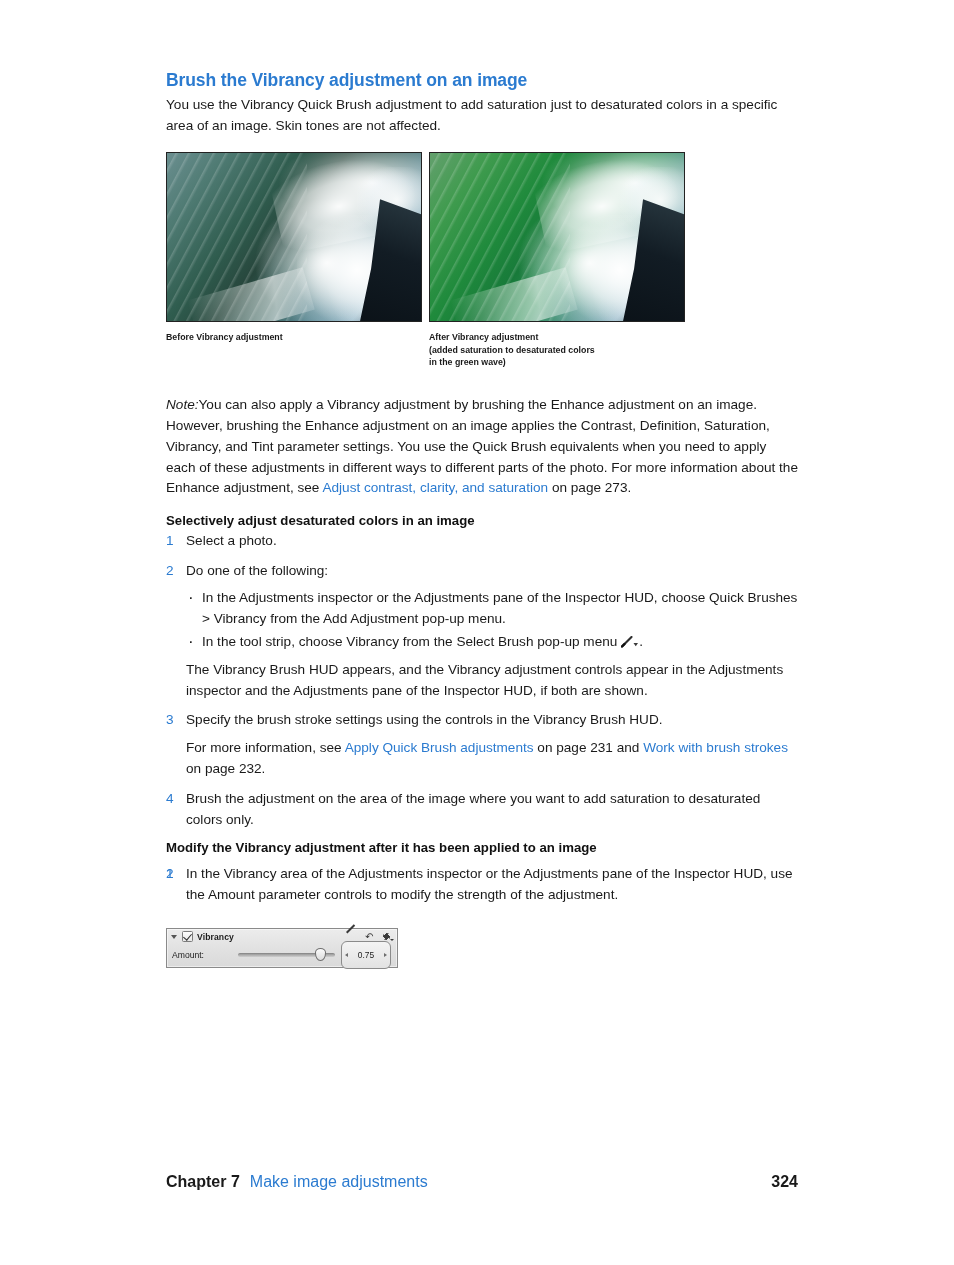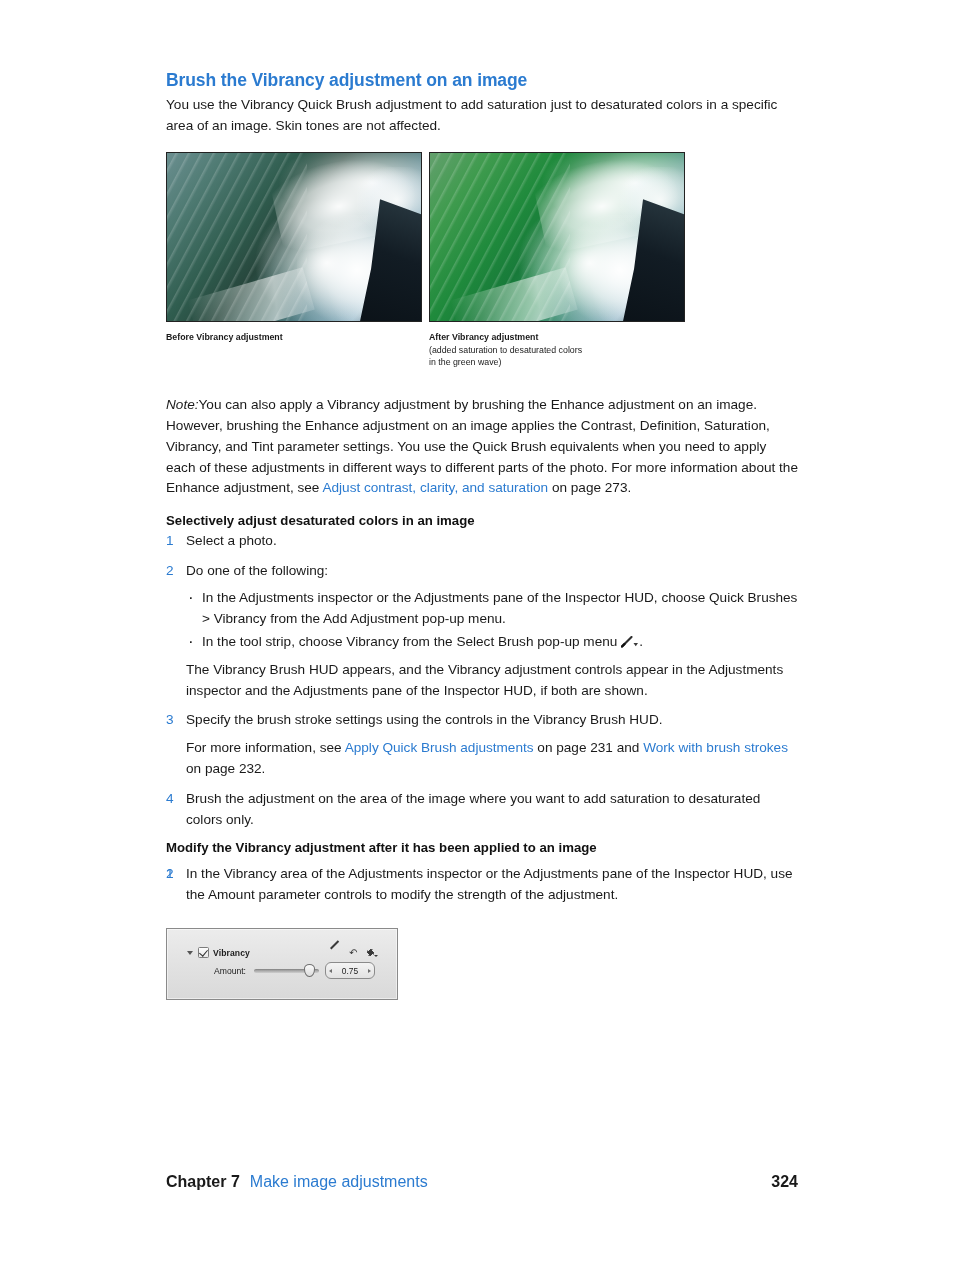--- a/index.html
+++ b/index.html
@@ -115,21 +115,21 @@
     opacity: .8;
   }
 
   .caption {
     margin-top: 9px;
     font-size: 8.8px;
     line-height: 1.42;
     color: #1a1a1a;
   }
   .caption .cap-title { font-weight: bold; }
-  .caption .cap-sub { font-weight: normal; }
+  .caption .cap-sub { font-weight: bold; }
 
   
   .note {
     margin-top: 26px;
     font-size: 13.6px;
     line-height: 1.54;
   }
   .note .note-label {
     font-style: italic;
     font-weight: normal;
@@ -194,21 +194,21 @@
     vertical-align: -2px;
     position: relative;
   }
 
   
   .panel-wrap { margin-top: 22px; margin-left: 0; }
   .vib-panel {
     width: 232px;
     border: 1px solid #8a8a8a;
     background: linear-gradient(180deg, #ececec 0%, #e2e2e2 50%, #d9d9d9 100%);
-    padding: 16px;
+    padding: 0;
     box-sizing: border-box;
     font-size: 8.6px;
     color: #1c1c1c;
     box-shadow: 0 0 0 1px rgba(255,255,255,0.5) inset;
   }
   .vib-row1 {
     display: flex;
     align-items: center;
     height: 16px;
     padding: 0 6px 0 5px;
@@ -286,21 +286,21 @@
   }
   .vib-row2 {
     display: flex;
     align-items: center;
     height: 20px;
     padding: 0 6px 2px 5px;
     gap: 6px;
   }
   .amount-label {
     width: 58px;
-    text-align: right;
+    text-align: left;
     padding-right: 2px;
   }
   .slider {
     position: relative;
     flex: 1;
     height: 12px;
     display: flex;
     align-items: center;
   }
   .slider-track {
@@ -316,21 +316,21 @@
     left: 84%;
     width: 9px;
     height: 11px;
     margin-left: -4.5px;
     background: linear-gradient(180deg,#fbfbfb,#dcdcdc);
     border: 1px solid #6f6f6f;
     border-radius: 50% 50% 48% 48% / 35% 35% 62% 62%;
   }
   .stepper {
     width: 50px;
-    height: 17px;
+    height: 28px;
     border: 1px solid #8b8b8b;
     border-radius: 6px;
     background: linear-gradient(180deg,#f4f4f4,#e2e2e2);
     display: flex;
     align-items: center;
     justify-content: space-between;
     padding: 0 3px;
     box-sizing: border-box;
     font-size: 8px;
   }

